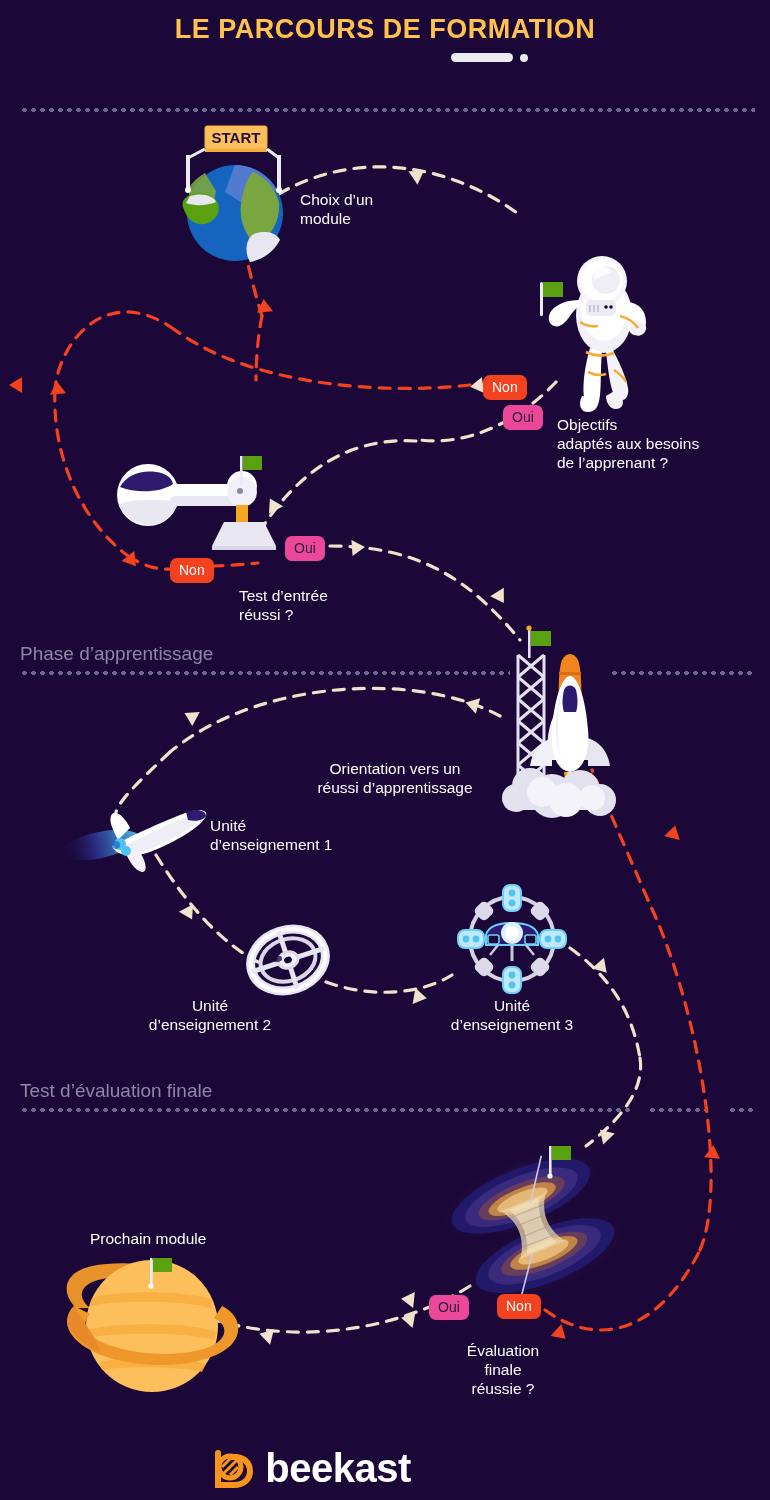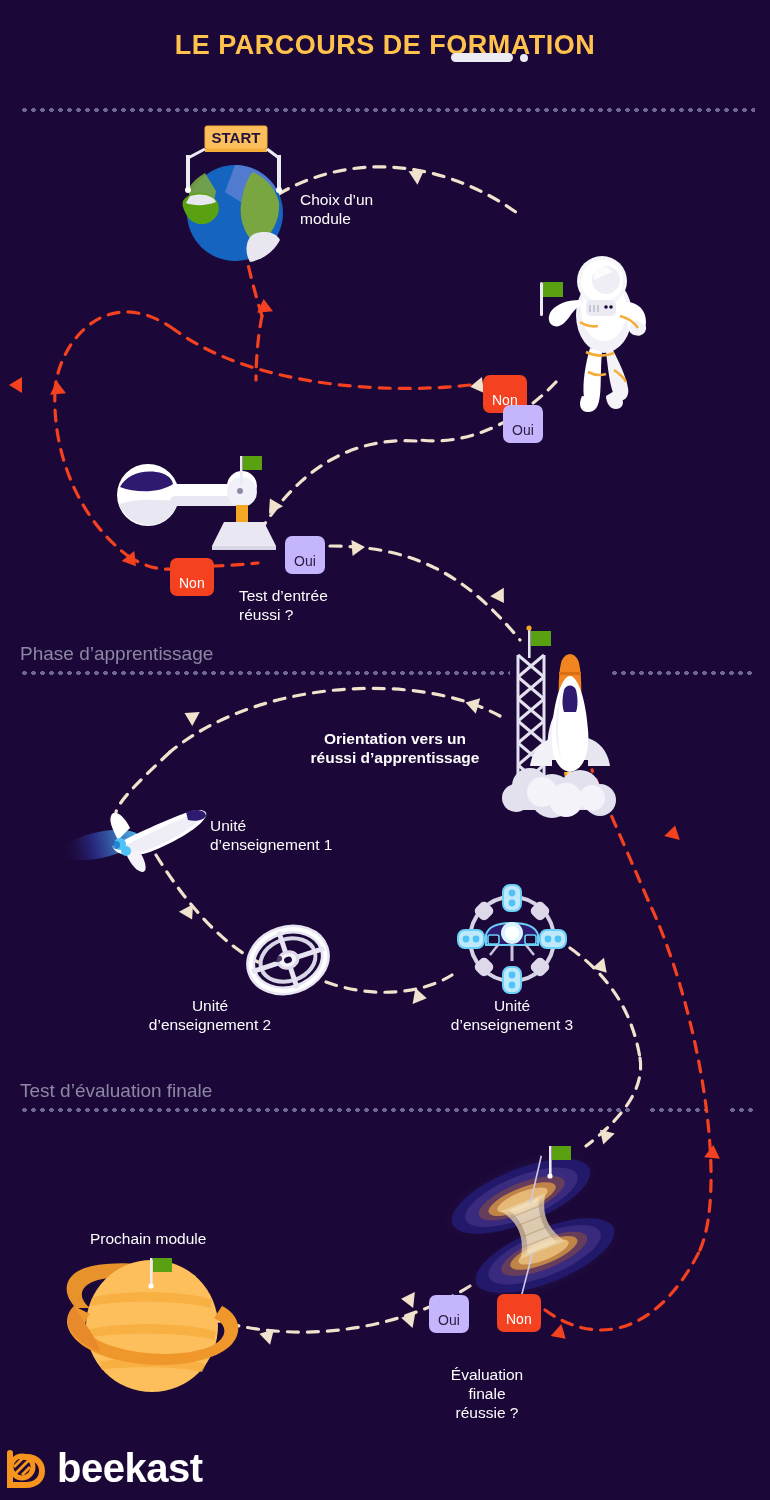--- a/index.html
+++ b/index.html
@@ -9,44 +9,43 @@
     font-family:"Liberation Sans", sans-serif;
     color:#ffffff;
   }
   .canvas { position:absolute; inset:0; }
   svg.layer { position:absolute; left:0; top:0; width:770px; height:1500px; overflow:visible; }
   
   .title {
     position:absolute; top:14px; left:0; width:770px; text-align:center;
     font-size:27px; font-weight:bold; letter-spacing:0.5px;
     color:#ffc24d;
-    margin-top:16px;
   }
   .title-rule { position:absolute; top:53px; left:451px; width:78px; height:9px; }
   .title-rule .bar { position:absolute; left:0; top:0; width:62px; height:9px; border-radius:5px; background:#eceaf3; }
   .title-rule .dot { position:absolute; left:69px; top:1px; width:8px; height:8px; border-radius:50%; background:#eceaf3; }
   
   .phase { position:absolute; left:20px; font-size:19px; color:#8c87a3; white-space:nowrap; }
   .sep {
     position:absolute; left:20px; height:4px;
     background-image:radial-gradient(circle, #6e6791 45%, rgba(0,0,0,0) 47%);
     background-size:9px 4px; background-repeat:repeat-x;
   }
   
   .lbl { position:absolute; font-size:15.5px; line-height:19px; color:#fdfdfd; }
   .lbl.c { text-align:center; }
   
   .chip {
-    position:absolute; font-size:14px; line-height:1; padding:18px 9px 6px;
+    position:absolute; font-size:14px; line-height:1; padding:5px 9px 6px;
     border-radius:7px; white-space:nowrap;
   }
   .chip.non { background:#f4411f; color:#ffffff; }
-  .chip.oui { background:#c4b5fd; color:#2a1a3f; }
+  .chip.oui { background:#ec4899; color:#2a1a3f; }
   
-  .logo { position:absolute; left:0; top:1440px; width:619px; height:56px; display:flex; align-items:center; gap:11px; }
+  .logo { position:absolute; left:0; top:1440px; width:619px; height:56px; display:flex; align-items:center; justify-content:center; gap:11px; }
   .logo-word { font-size:40px; font-weight:bold; color:#ffffff; letter-spacing:-0.5px; }
 </style>
 </head>
 <body>
 
 <div class="canvas">
 
   <div class="title">LE PARCOURS DE FORMATION</div>
   <div class="title-rule">
     <div class="bar"></div>
@@ -401,27 +400,32 @@
       <rect x="153" y="1258" width="19" height="14" fill="#5aa112"></rect>
       <circle cx="151" cy="1286" r="2.6" fill="#ffffff"></circle>
     </g>
   </svg>
 
   <div class="lbl" style="left:300px; top:190px;">
     <div>Choix d’un</div>
     <div>module</div>
   </div>
 
+  <div class="lbl" style="left:557px; top:415px;">
+    <div>Objectifs</div>
+    <div>adaptés aux besoins</div>
+    <div>de l’apprenant ?</div>
+  </div>
 
   <div class="lbl" style="left:239px; top:586px;">
     <div>Test d’entrée</div>
     <div>réussi ?</div>
   </div>
 
-  <div class="lbl c" style="left:290px; top:729px; width:210px;font-weight:bold;">
+  <div class="lbl c" style="left:290px; top:759px; width:210px;">
     <div>Orientation vers un</div>
     <div>réussi d’apprentissage</div>
   </div>
 
   <div class="lbl" style="left:210px; top:816px;">
     <div>Unité</div>
     <div>d’enseignement 1</div>
   </div>
 
   <div class="lbl c" style="left:135px; top:996px; width:150px;">
@@ -429,21 +433,21 @@
     <div>d’enseignement 2</div>
   </div>
 
   <div class="lbl c" style="left:437px; top:996px; width:150px;">
     <div>Unité</div>
     <div>d’enseignement 3</div>
   </div>
 
   <div class="lbl" style="left:90px; top:1229px;">Prochain module</div>
 
-  <div class="lbl c" style="left:412px; top:1341px; width:150px;margin-top:24px;">
+  <div class="lbl c" style="left:428px; top:1341px; width:150px;">
     <div>Évaluation</div>
     <div>finale</div>
     <div>réussie ?</div>
   </div>
 
   <div class="chip non" style="left:483px; top:375px;">Non</div>
   <div class="chip oui" style="left:503px; top:405px;">Oui</div>
 
   <div class="chip non" style="left:170px; top:558px;">Non</div>
   <div class="chip oui" style="left:285px; top:536px;">Oui</div>

